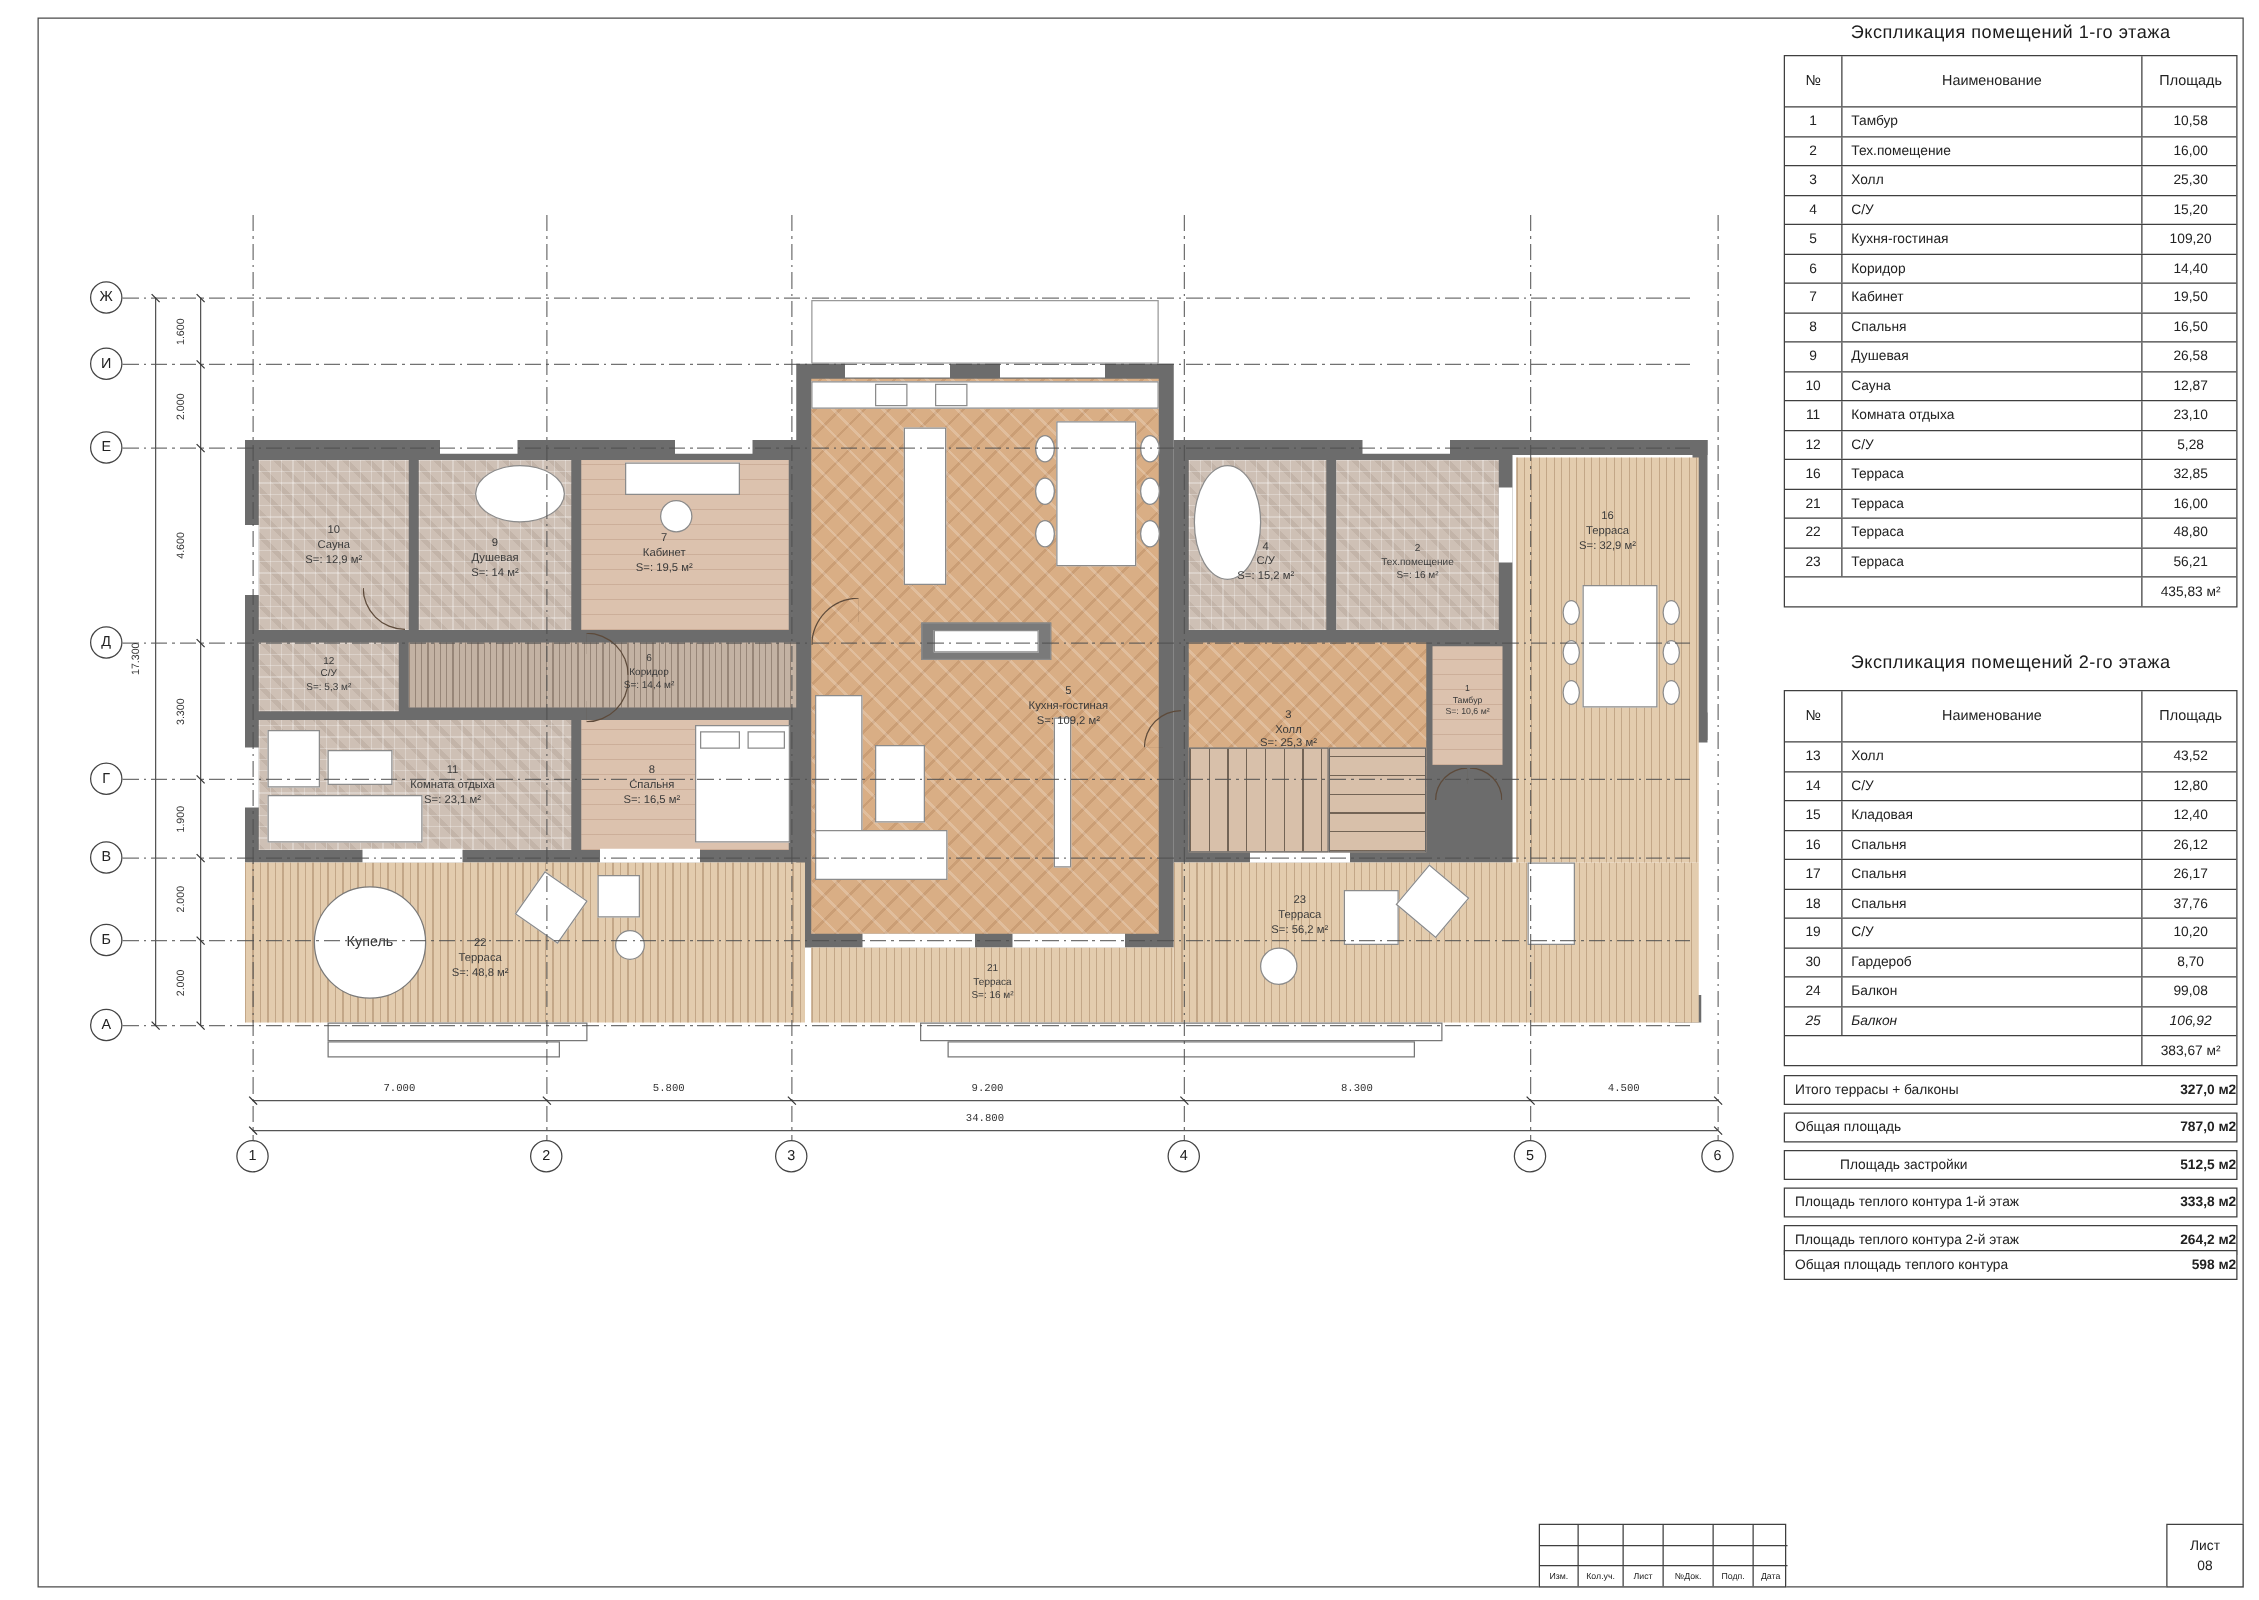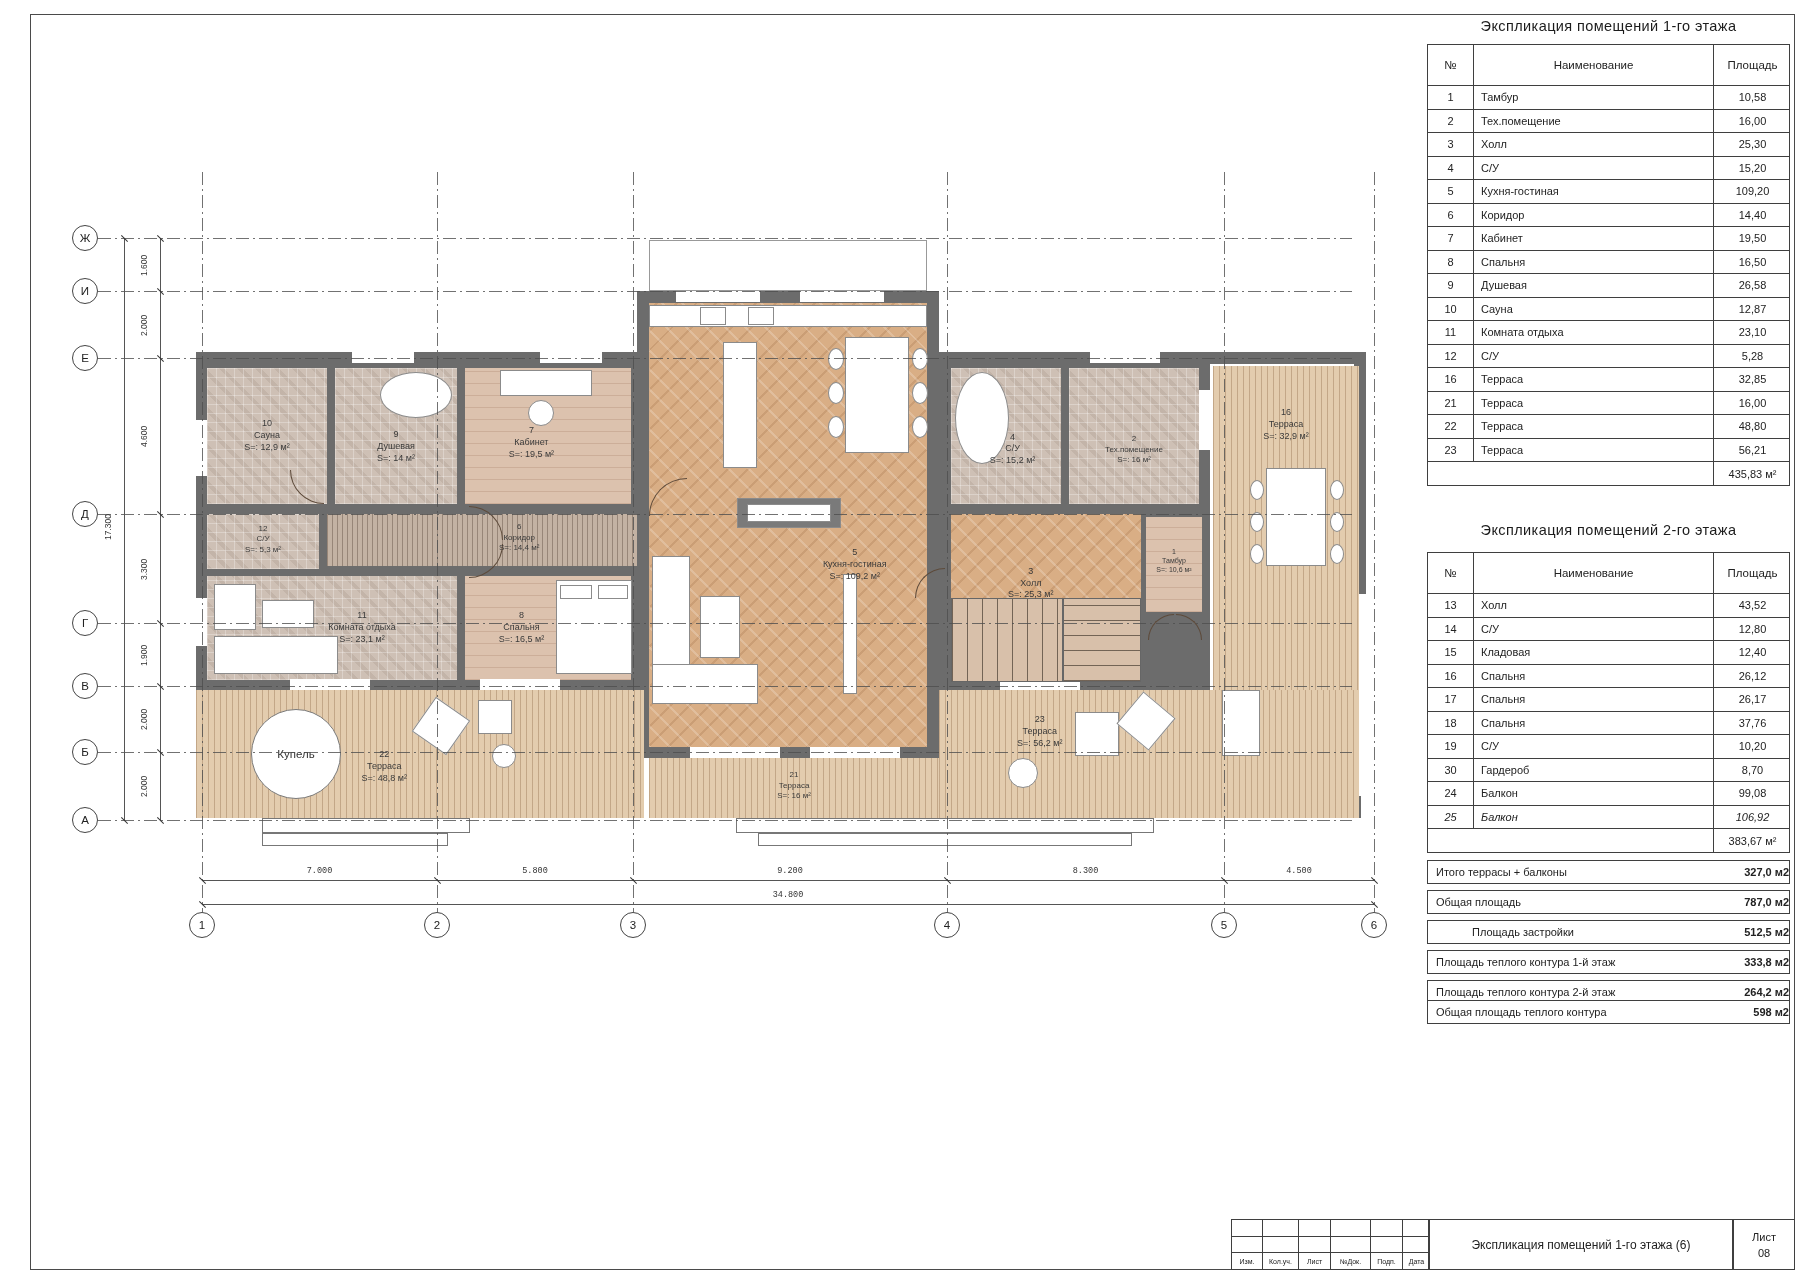--- a/index.html
+++ b/index.html
@@ -448,20 +448,17 @@
       <div class="abs" style="left: 30px; top: 0px; width: 1px; height: 33px; background: rgb(63, 63, 63);"></div>
       <div class="stampcell" style="left: 66px; top: 33px; width: 32px; height: 16px; position: absolute;">Лист</div>
       <div class="abs" style="left: 66px; top: 0px; width: 1px; height: 33px; background: rgb(63, 63, 63);"></div>
       <div class="stampcell" style="left: 98px; top: 33px; width: 40px; height: 16px; position: absolute;">№Док.</div>
       <div class="abs" style="left: 98px; top: 0px; width: 1px; height: 33px; background: rgb(63, 63, 63);"></div>
       <div class="stampcell" style="left: 138px; top: 33px; width: 32px; height: 16px; position: absolute;">Подп.</div>
       <div class="abs" style="left: 138px; top: 0px; width: 1px; height: 33px; background: rgb(63, 63, 63);"></div>
       <div class="stampcell" style="left: 170px; top: 33px; width: 28px; height: 16px; position: absolute;">Дата</div>
       <div class="abs" style="left: 170px; top: 0px; width: 1px; height: 33px; background: rgb(63, 63, 63);"></div>
     </div>
-  <div class="tb-line" style="left:1429px;top:1219px;width:304px;height:51px;display:flex;align-items:center;justify-content:center;">
-    <span style="font-size:12px;text-align:center;">Экспликация помещений 1-го этажа (6)</span>
-  </div>
   <div class="tb-line" style="left:1733px;top:1219px;width:62px;height:51px;display:flex;flex-direction:column;align-items:center;justify-content:center;">
     <span style="font-size:11px;">Лист</span>
     <span style="font-size:11px;margin-top:4px;">08</span>
   </div>
 </div>
 
 </body></html>

